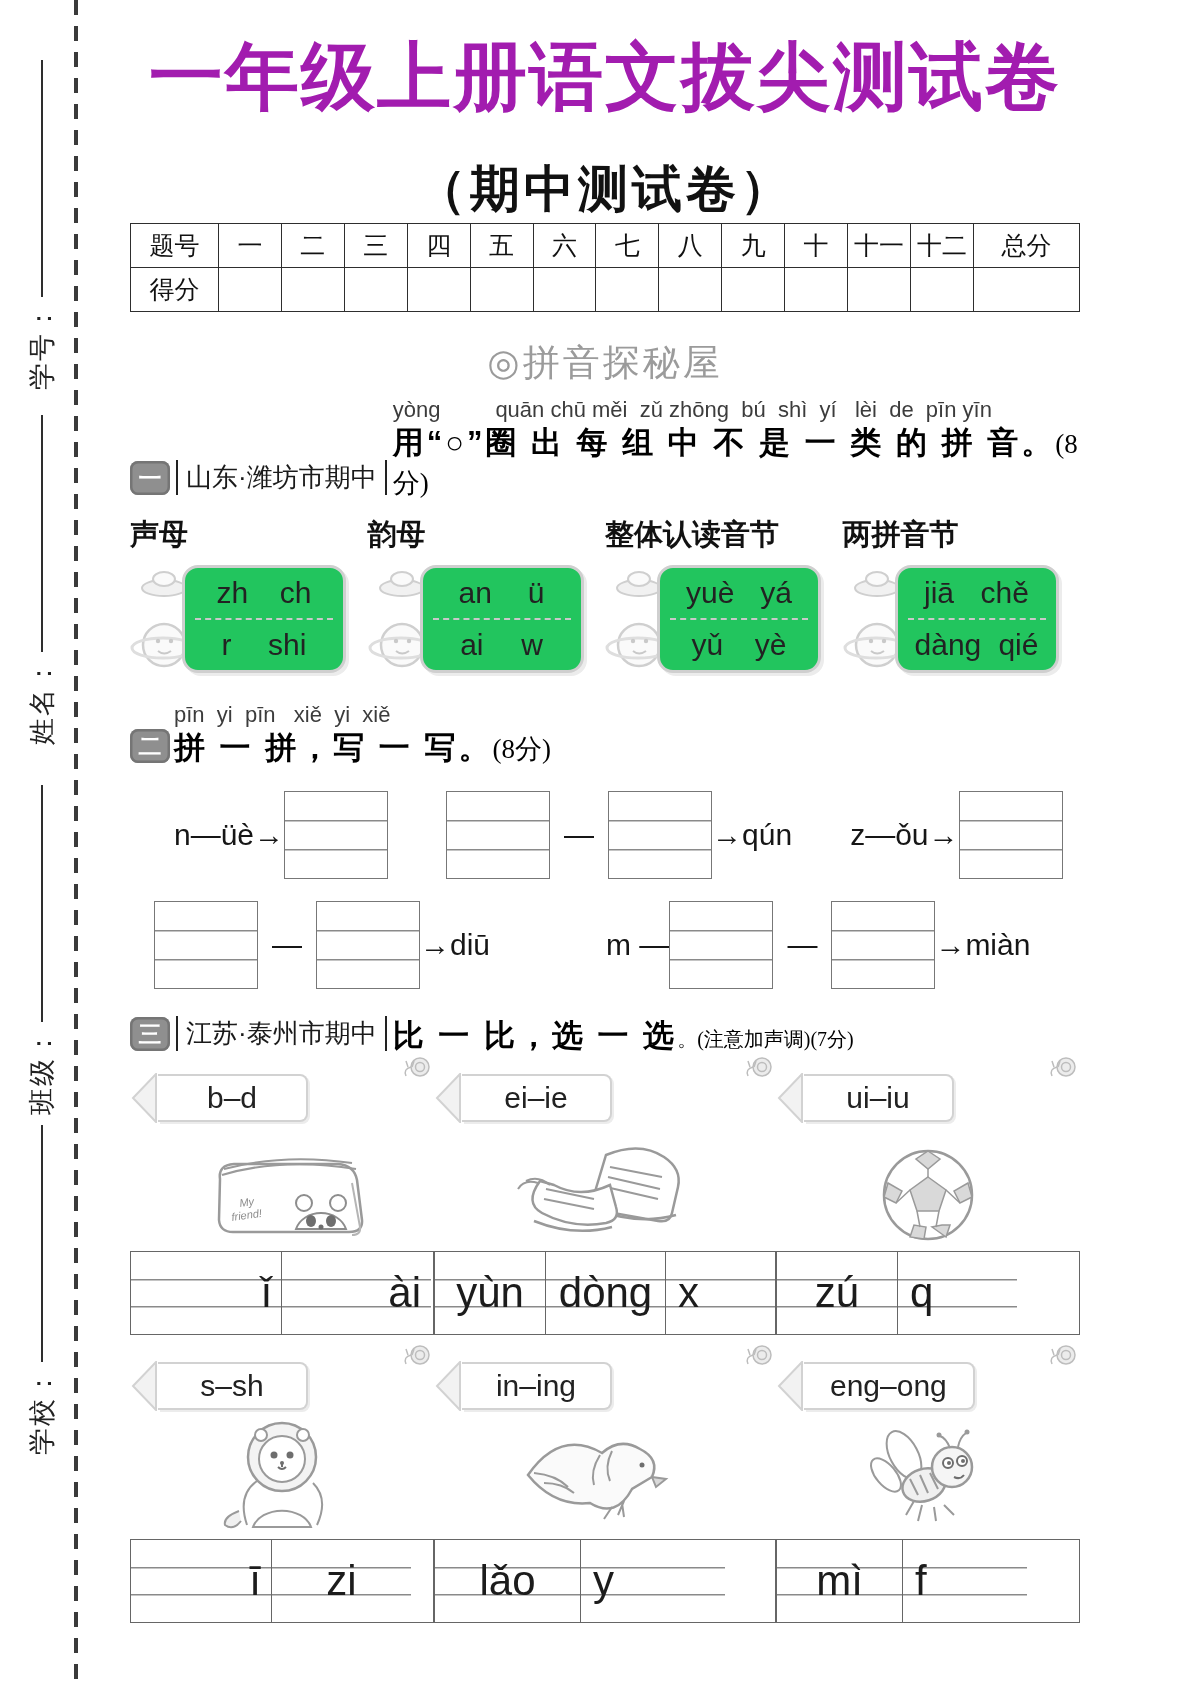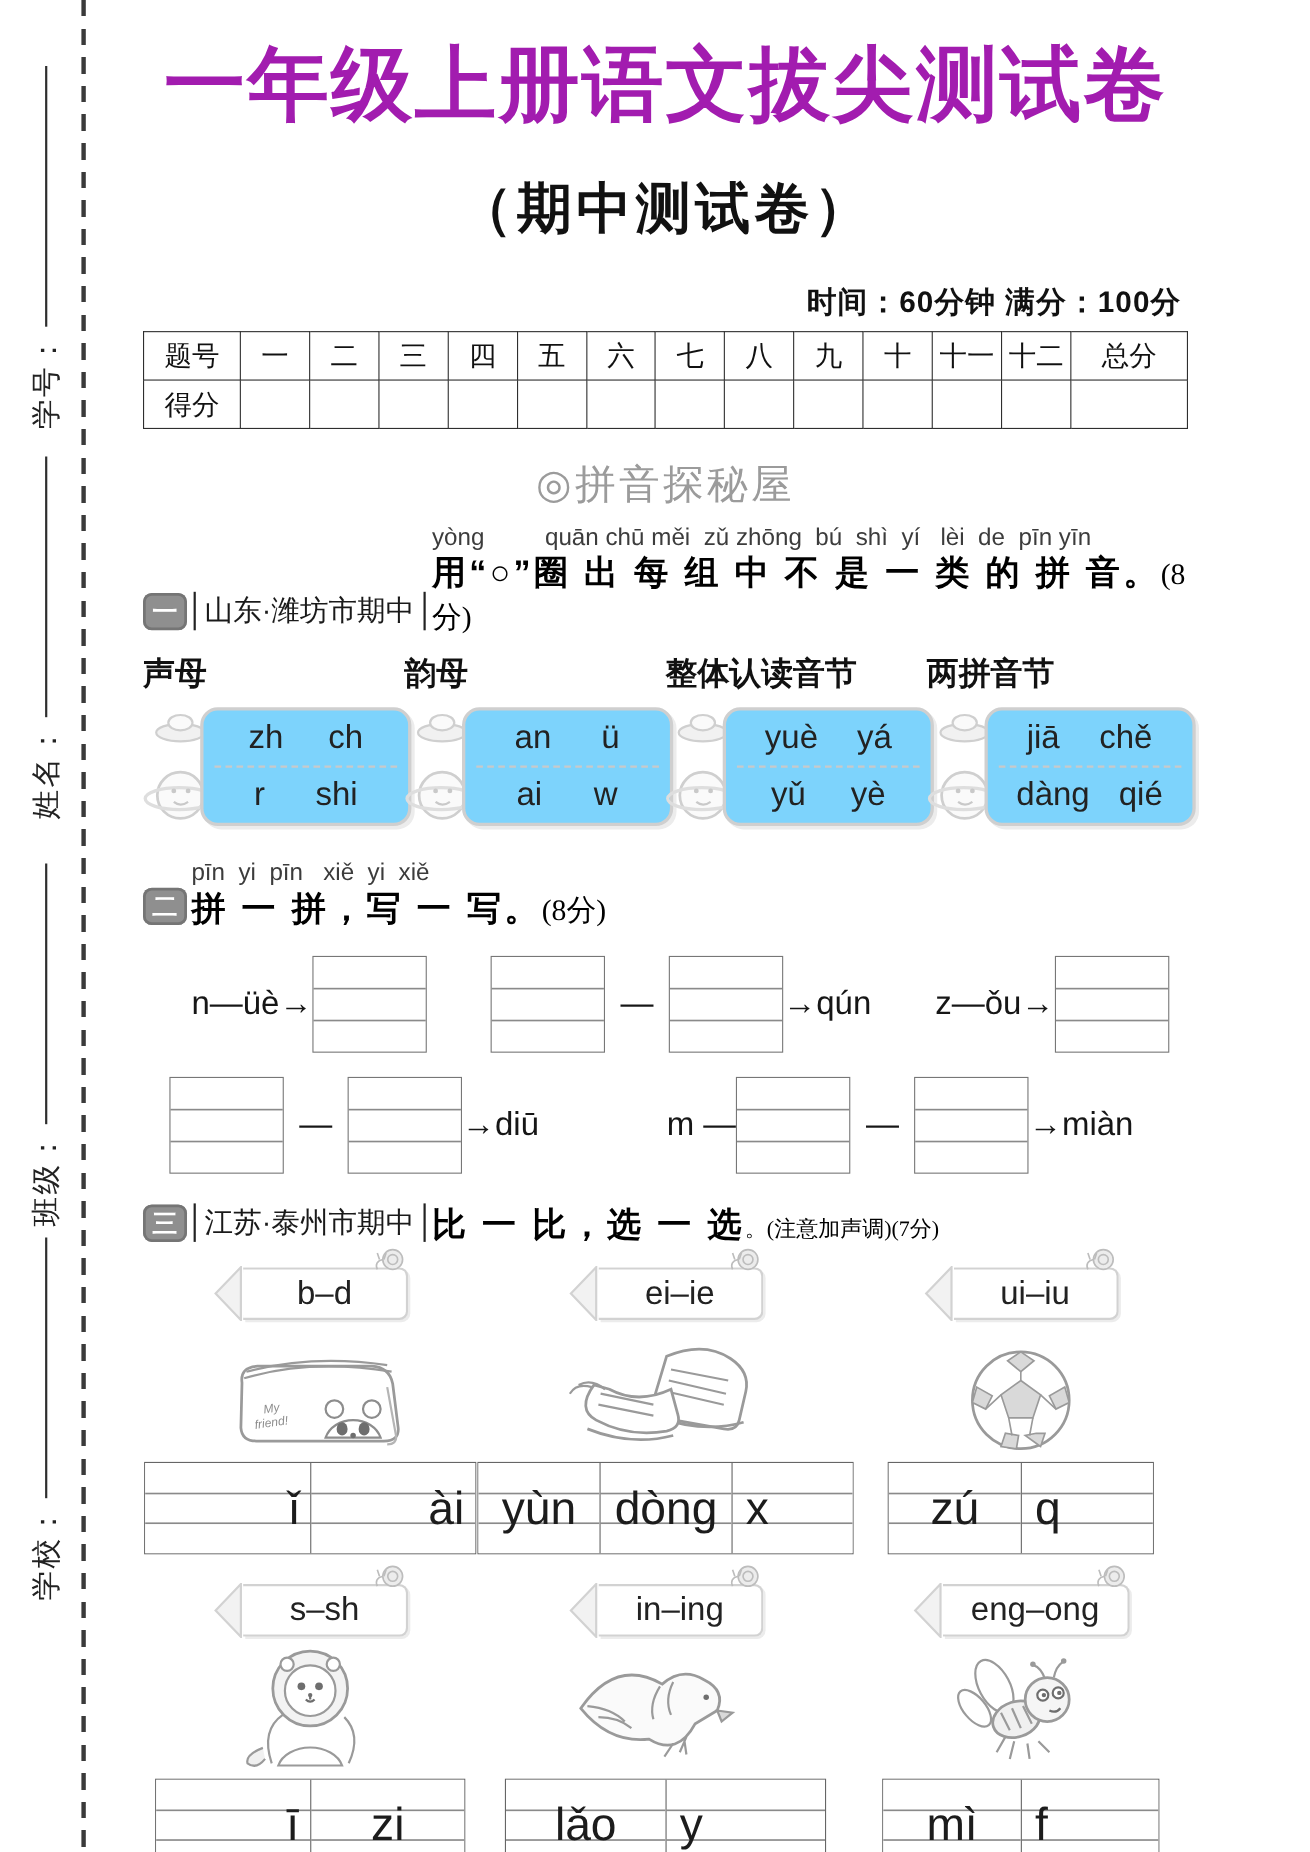--- a/index.html
+++ b/index.html
@@ -40,41 +40,41 @@
   .qtext .pinyin { font-size:22px; color:#3c3c3c; white-space:pre; line-height:1.1; }
   .qtext .main { font-size:31px; font-weight:bold; letter-spacing:3px; color:#000; }
   .qtext .main .score { font-weight:normal; font-size:27px; letter-spacing:0; font-family:"Liberation Serif","DejaVu Serif",serif; }
   .qtext .main .note { font-weight:normal; font-size:20px; letter-spacing:0; font-family:"Liberation Serif","DejaVu Serif",serif; }
 
   
   .g1-grid { display:grid; grid-template-columns:repeat(4,1fr); margin-top:14px; }
   .card-wrap { }
   .card-title { font-family:"Liberation Serif","DejaVu Serif",serif; font-size:29px; font-weight:bold; color:#111; }
   .card-zone { position:relative; margin-top:8px; height:116px; }
-  .card { position:absolute; left:52px; top:2px; width:192px; height:108px;
-    border:3px solid #cfcfcf; border-radius:16px; background:#7dd3fc; box-shadow:3px 3px 0 #ececec; }
+  .card { position:absolute; left:52px; top:2px; width:164px; height:108px;
+    border:3px solid #cfcfcf; border-radius:16px; background:#22c55e; box-shadow:3px 3px 0 #ececec; }
   .card .r { display:flex; justify-content:space-evenly; align-items:center; height:50px;
     font-size:30px; color:#222; }
   .card .div { border-top:2px dashed #c9c9c9; margin:0 10px; }
   .deco-ufo { position:absolute; left:8px; top:6px; }
   .deco-planet { position:absolute; left:0px; top:52px; }
 
   
   .q2-line { display:flex; align-items:center; padding-left:44px; margin-top:22px;
     font-size:30px; color:#161616; }
   .fourline { background-image:linear-gradient(#8a8a8a,#8a8a8a),linear-gradient(#8a8a8a,#8a8a8a);
     background-size:100% 1.5px; background-position:0 33%,0 67%; background-repeat:no-repeat; }
   .box { width:104px; height:88px; border:1.6px solid #777; background-color:#fff; flex:none; }
   .q2-line .lbl { white-space:pre; }
   .q2-line .dash { margin:0 14px; }
   .sp-lg { width:58px; flex:none; }
 
   
   .g3-grid { display:grid; grid-template-columns:repeat(3,1fr); row-gap:26px; margin-top:16px; }
-  .g3-cell { display:flex; flex-direction:column; align-items:center; }
+  .g3-cell { display:flex; flex-direction:column; }
   .pencil { position:relative; display:flex; align-items:center; height:50px; }
   .pencil .tip { flex:none; }
   .pencil .pbody { border:2.5px solid #d2d2d2; border-left:none; border-radius:0 8px 8px 0;
     background:#fff; box-shadow:2px 2px 0 #ececec; height:48px; display:flex; align-items:center;
     justify-content:center; font-size:30px; color:#222; padding:0 26px; min-width:150px; }
   .pencil .snail { position:absolute; top:-18px; right:2px; }
   .g3-img { height:118px; display:flex; align-items:flex-end; justify-content:center; margin-top:4px; }
   .anstable { display:flex; border:1.8px solid #666; margin-top:6px; background:#fff; }
   .cell { height:82px; display:flex; align-items:center; font-size:42px; color:#1c1c1c; background-color:#fff; }
   .cell + .cell { border-left:1.5px solid #666; }
@@ -102,21 +102,20 @@
     <span class="m-line"></span>
   </div>
   <div class="m-field" style="top:1270px">
     <span>学校：</span>
     <span class="m-line"></span>
   </div>
 
   <div class="content">
     <div class="title">一年级上册语文拔尖测试卷</div>
     <div class="subtitle">（期中测试卷）</div>
-    <div class="exam-info">时间：60分钟  满分：100分</div>
 
     <table class="score">
       <colgroup>
           <col class="c-label">
           <col>
           <col>
           <col>
           <col>
           <col>
           <col>

